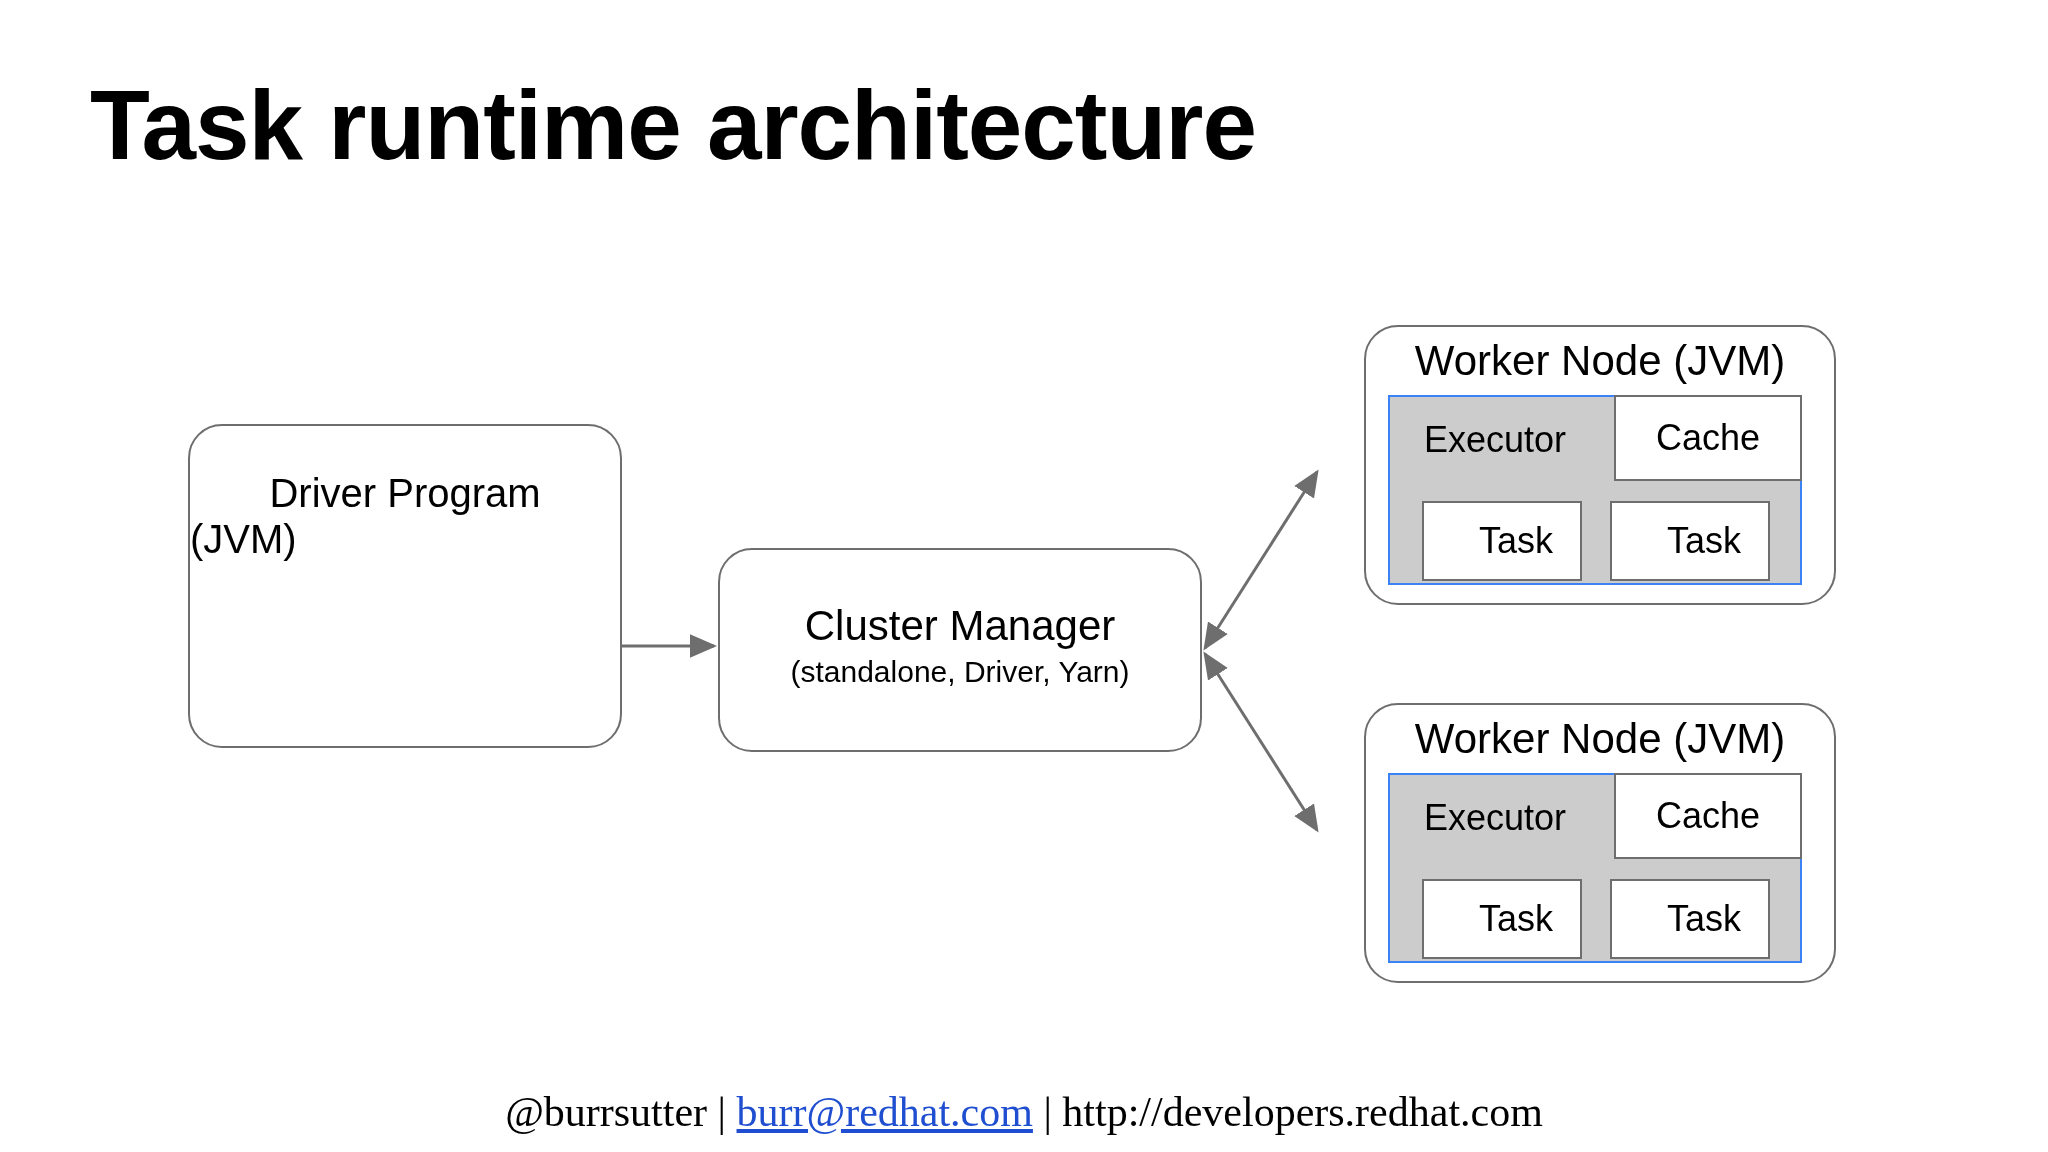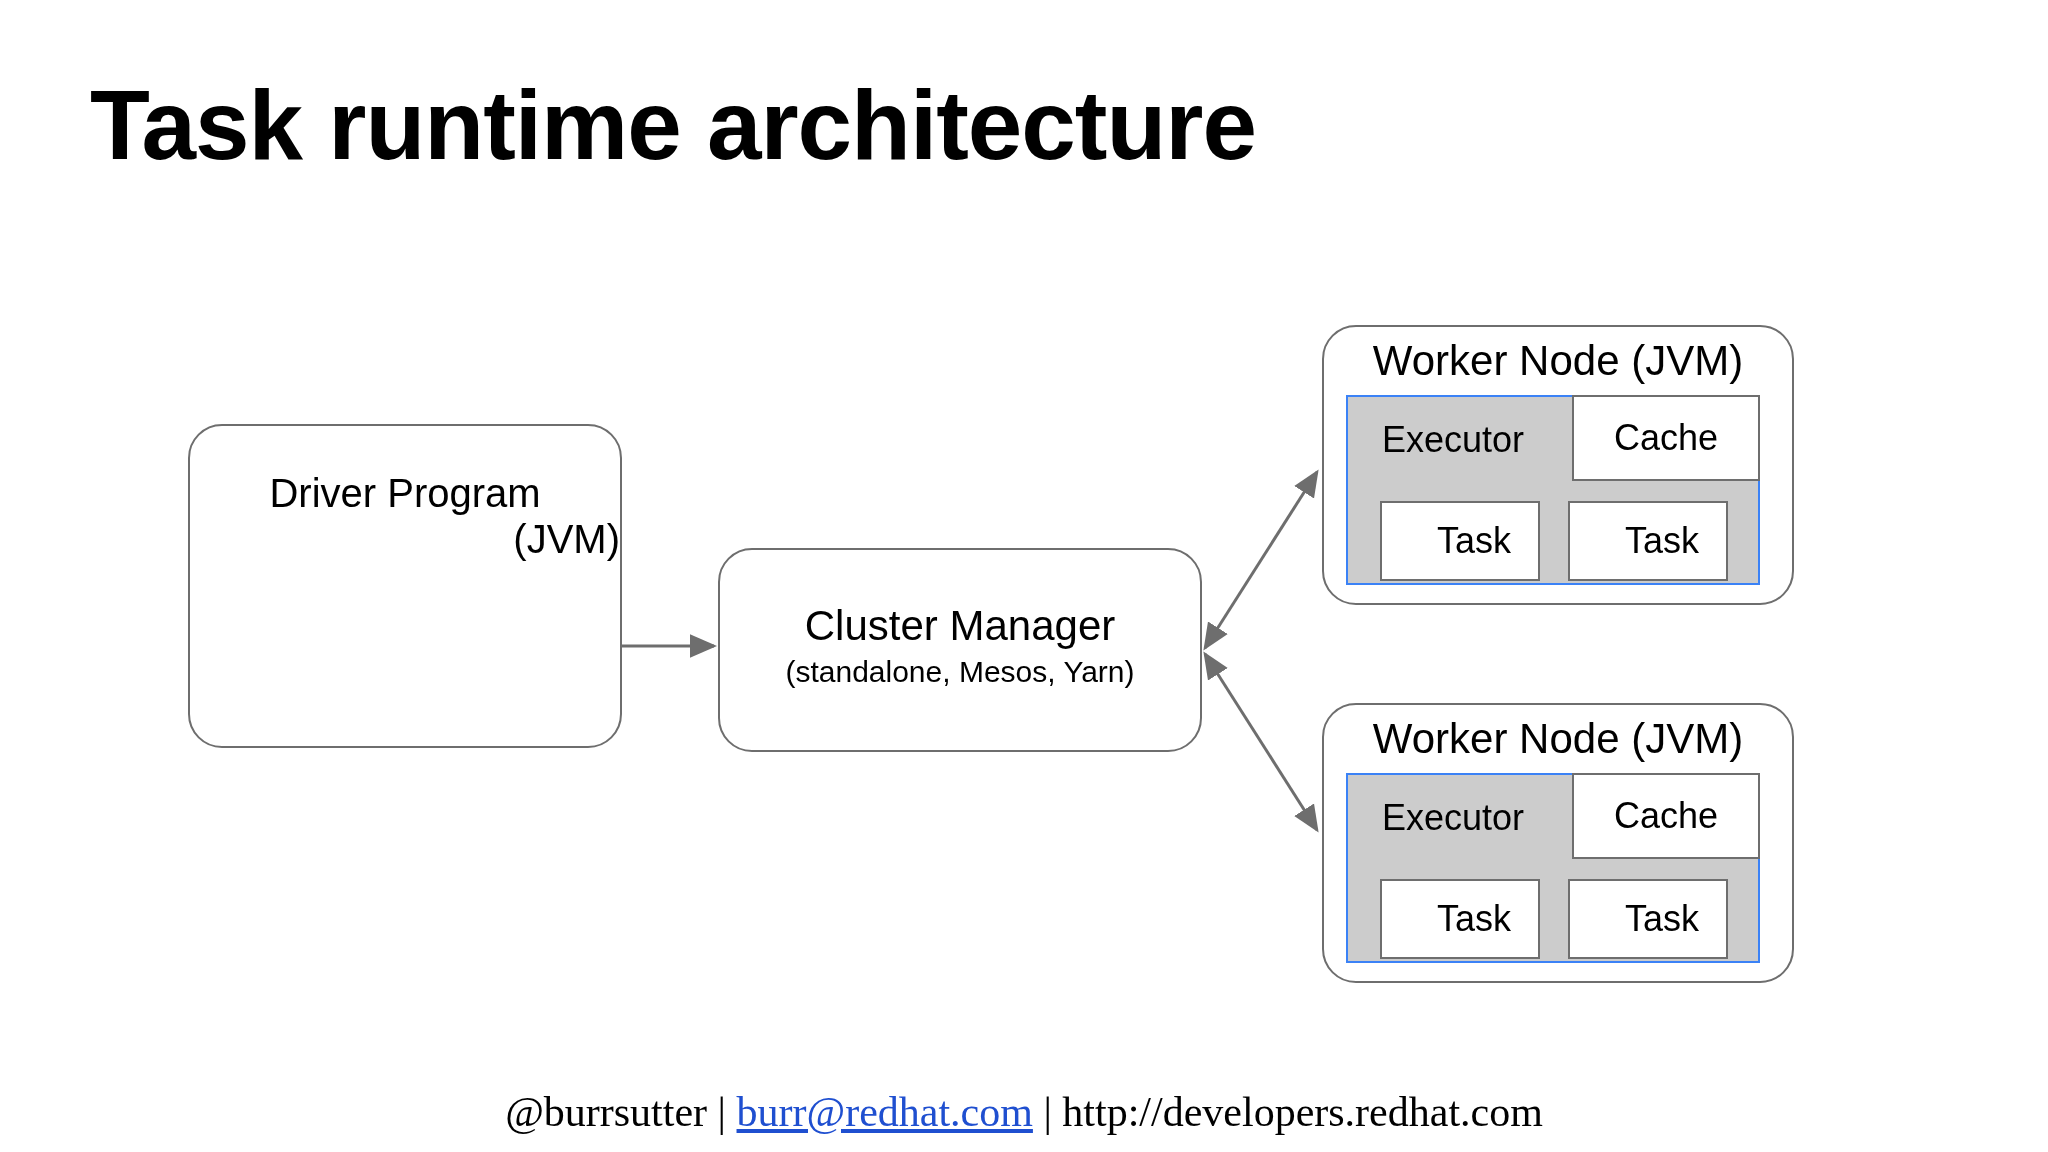--- a/index.html
+++ b/index.html
@@ -53,21 +53,21 @@
     text-align: center;
     font-size: 40px;
     line-height: 1.15;
     white-space: nowrap;
   }
   #driver-program-jvm {
     position: absolute;
     left: 0;
     right: 0;
     top: 90px;
-    text-align: right;
+    text-align: left;
     font-size: 40px;
     line-height: 1.15;
     white-space: nowrap;
   }
   #spark-context-box {
     position: absolute;
     left: 49px;
     top: 163px;
     width: 334px;
     height: 118px;
@@ -104,20 +104,21 @@
     top: 105px;
     text-align: center;
     font-size: 30px;
     white-space: nowrap;
   }
 
   
   .worker-node {
     width: 472px;
     height: 280px;
+    margin-left: 42px;
   }
   #worker-node-1 { left: 1322px; top: 325px; }
   #worker-node-2 { left: 1322px; top: 703px; }
 
   .worker-title {
     position: absolute;
     left: 0;
     right: 0;
     top: 10px;
     text-align: center;
@@ -221,21 +222,21 @@
   <line x1="1205" y1="654" x2="1317" y2="830" stroke="#6e6e6e" stroke-width="3" marker-start="url(#arrowtail)" marker-end="url(#arrowhead)"></line>
 </svg>
 
 <div class="rbox" id="driver-program-node">
   <div id="driver-program-title">Driver Program</div>
   <div id="driver-program-jvm">(JVM)</div>
 </div>
 
 <div class="rbox" id="cluster-manager-node">
   <div id="cluster-manager-title">Cluster Manager</div>
-  <div id="cluster-manager-subtitle">(standalone, Mesos, Yarn)</div>
+  <div id="cluster-manager-subtitle">(standalone, Driver, Yarn)</div>
 </div>
 
 <div class="rbox worker-node" id="worker-node-1">
   <div class="worker-title">Worker Node (JVM)</div>
   <div class="executor-box">
     <div class="executor-label">Executor</div>
     <div class="cache-box">Cache</div>
     <div class="task-box task-left">Task</div>
     <div class="task-box task-right">Task</div>
   </div>

